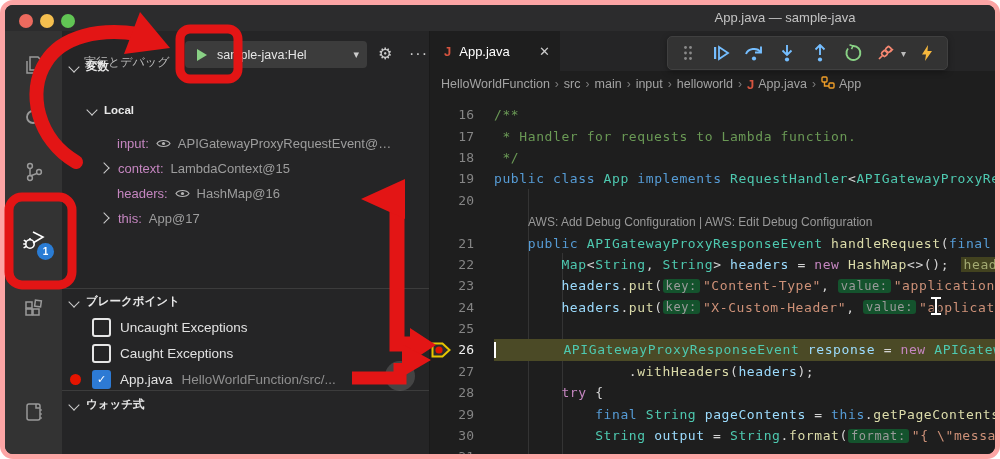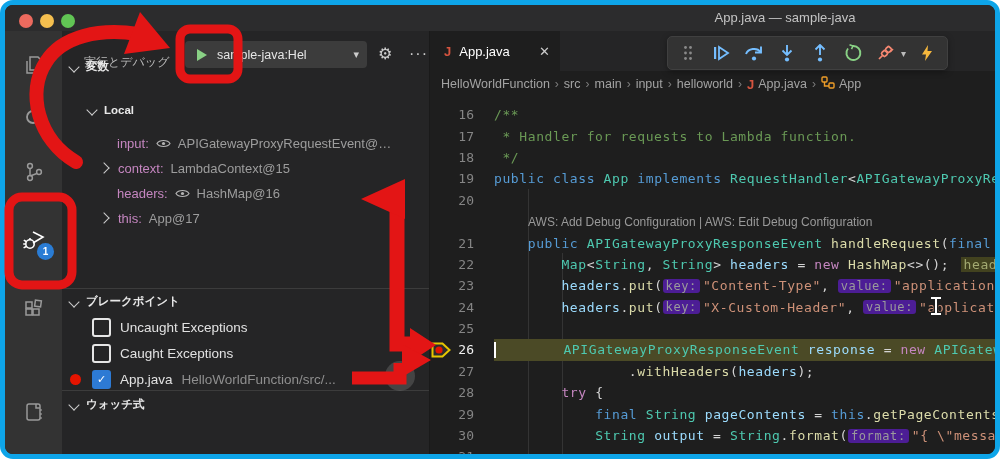--- a/index.html
+++ b/index.html
@@ -1,18 +1,18 @@
 <!DOCTYPE html>
 <html><head>
 <meta charset="utf-8">
 <style>
   html,body{margin:0;padding:0;background:#ffffff;}
   .shot{position:relative;width:1000px;height:459px;background:#ffffff;overflow:hidden;
         font-family:"Liberation Sans","DejaVu Sans",sans-serif;-webkit-font-smoothing:antialiased;}
-  .frame{position:absolute;inset:0;border:5px solid #0ea5e9;border-radius:13px;overflow:hidden;background:#1e1e1e;}
+  .frame{position:absolute;inset:0;border:5px solid #fca5a5;border-radius:13px;overflow:hidden;background:#1e1e1e;}
 
   
   .titlebar{position:absolute;left:0;top:0;right:0;height:26px;background:#2c2c2d;border-bottom:1px solid #1d1d1d;}
   .tl{position:absolute;top:9px;width:14px;height:14px;border-radius:50%;}
   .tl.red{left:14px;background:#ec6a5e;}
   .tl.yellow{left:35px;background:#f5bf4f;}
   .tl.green{left:56px;background:#61c554;}
   .win-title{position:absolute;left:560px;top:5px;width:440px;text-align:center;color:#c4c4c4;font-size:13px;}
 
   
@@ -71,21 +71,21 @@
 
   .code{position:absolute;left:0;top:66px;right:0;bottom:0;padding-top:7px;
         font-family:"DejaVu Sans Mono","Liberation Mono",monospace;font-size:13px;letter-spacing:.6px;}
   .crow{position:relative;height:21.4px;display:flex;align-items:center;white-space:pre;}
   .ln{width:44px;text-align:right;color:#858585;flex:none;letter-spacing:0;margin-right:20px;}
   .crow.current .ln{color:#f0f0f0;}
   .ctext{flex:1;height:100%;display:flex;align-items:center;}
   .crow.current .ctext{background:#4b4a26;}
   .tk-kw{color:#569cd6;} .tk-ctrl{color:#c586c0;} .tk-type{color:#4ec9b0;} .tk-fn{color:#dcdcaa;}
   .tk-var{color:#9cdcfe;} .tk-str{color:#ce9178;} .tk-pl{color:#d4d4d4;} .tk-cmt{color:#6a9955;}
-  .tk-hint{background:#4c1d95;color:#9b9b9b;border-radius:3px;padding:0 3px;margin-right:3px;font-size:12px;}
+  .tk-hint{background:#14532d;color:#9b9b9b;border-radius:3px;padding:0 3px;margin-right:3px;font-size:12px;}
   .tk-ival{background:#42421f;color:#a3aa72;padding:0 3px;margin-left:3px;}
   .lens{padding-left:34px;color:#999999;font-family:"Liberation Sans",sans-serif;font-size:12px;letter-spacing:0;}
   .caret{width:2px;height:16px;background:#ffffff;flex:none;}
   .bp-gutter-icon{position:absolute;left:1px;top:2.5px;}
   .indent-guide{position:absolute;width:1px;background:#404040;opacity:.65;}
 
   .overlay{position:absolute;inset:0;pointer-events:none;}
 </style>
 </head>
 <body>

